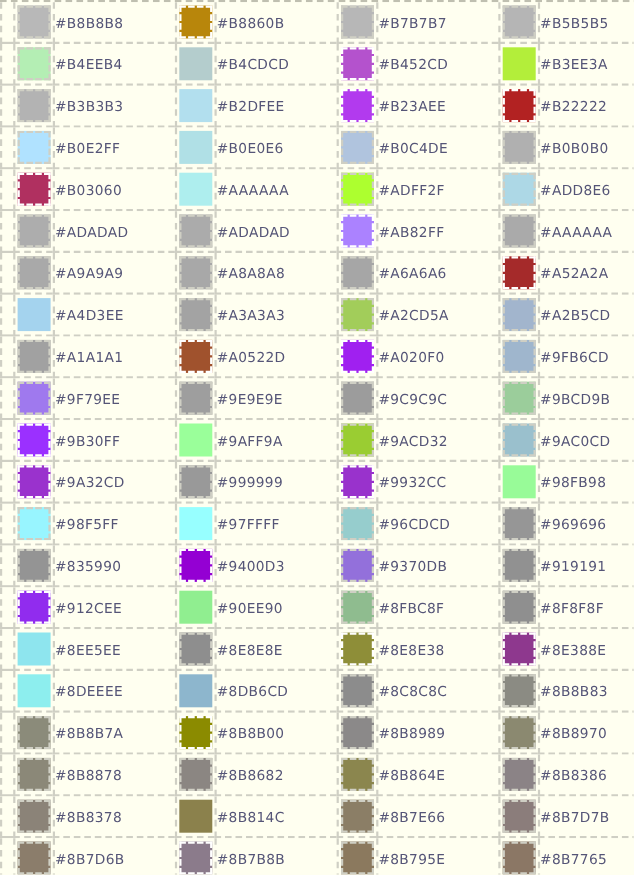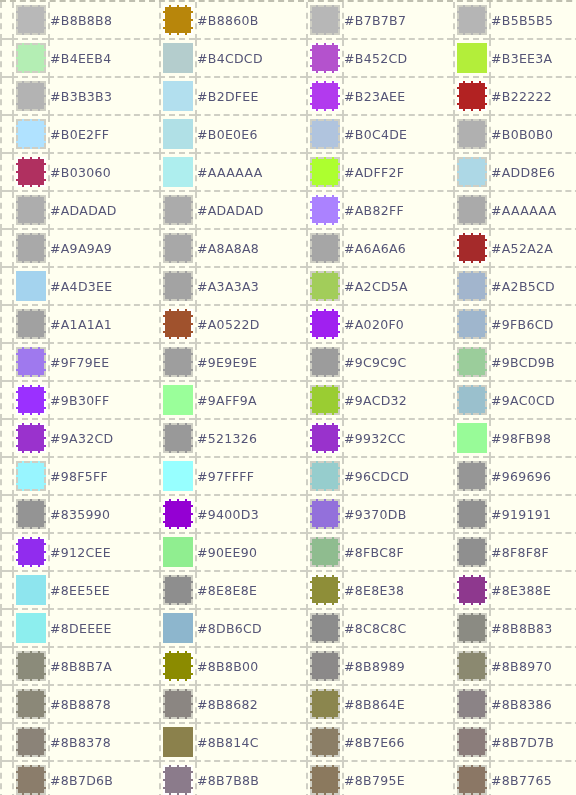--- a/index.html
+++ b/index.html
@@ -278,21 +278,21 @@
       </tr>
       <tr>
         <td class="spacer-col"></td>
         <td class="swatch-cell">
           <span class="swatch dark-edge" title="#9A32CD" style="background: rgb(154, 50, 205);"></span>
         </td>
         <td class="label-cell">#9A32CD</td>
         <td class="swatch-cell">
           <span class="swatch light-edge" title="#999999" style="background: rgb(153, 153, 153);"></span>
         </td>
-        <td class="label-cell">#521326</td>
+        <td class="label-cell">#999999</td>
         <td class="swatch-cell">
           <span class="swatch dark-edge" title="#9932CC" style="background: rgb(153, 50, 204);"></span>
         </td>
         <td class="label-cell">#9932CC</td>
         <td class="swatch-cell">
           <span class="swatch no-edge" title="#98FB98" style="background: rgb(152, 251, 152);"></span>
         </td>
         <td class="label-cell">#98FB98</td>
       </tr>
       <tr>

